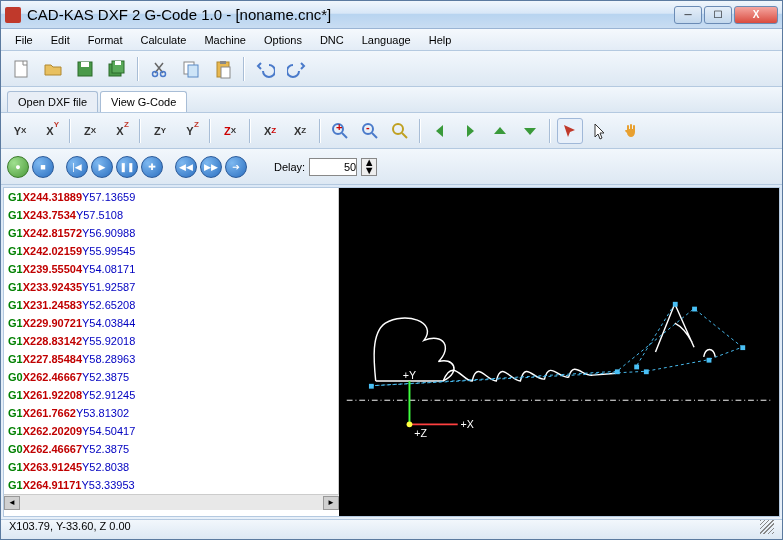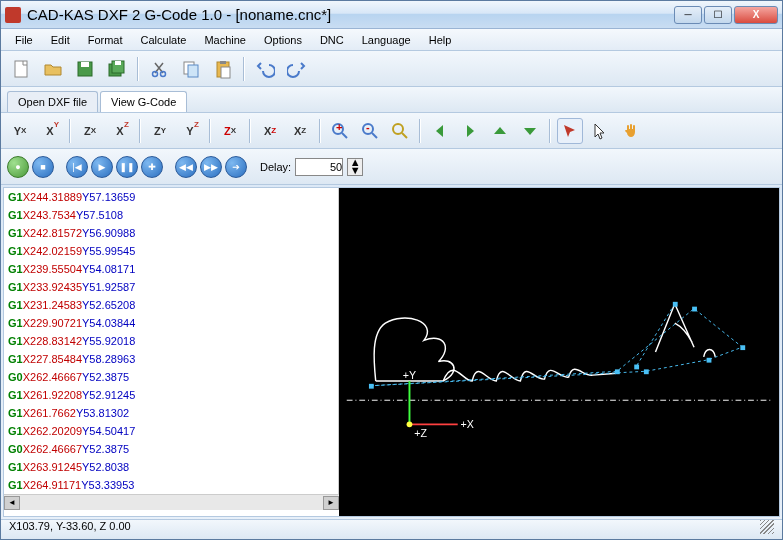--- a/index.html
+++ b/index.html
@@ -23,26 +23,26 @@
 .tab.active { background: #fff; position: relative; top: 0; }
 .axisbtns .tbtn { width: 26px; height: 26px; font-weight: bold; font-size: 11px; color: #333; position: relative; }
 .axisbtns .tbtn sup { font-size: 8px; position: absolute; top: 1px; right: 3px; color: #c0392b; }
 .playback { display: flex; align-items: center; gap: 3px; }
 .playback .pbtn { width: 22px; height: 22px; border-radius: 11px; border: 1px solid #2a5a9a; background: radial-gradient(circle at 30% 30%, #7db8f0, #2b6fc0); display: flex; align-items: center; justify-content: center; color: #fff; cursor: pointer; font-size: 9px; }
 .playback .pbtn.green { background: radial-gradient(circle at 30% 30%, #a0e090, #4a9a3a); border-color: #3a7a2a; }
 .content { flex: 1; display: flex; background: #fff; border: 1px solid #b4c9e0; margin: 2px; overflow: hidden; }
 .codepane { width: 335px; background: #fff; overflow-y: scroll; overflow-x: hidden; border-right: 1px solid #ccc; position: relative; }
 .codeline { padding: 0 4px; font-family: Arial, sans-serif; font-size: 13px; line-height: 17px; white-space: nowrap; }
 .codeline .gc { color: #008000; font-weight: bold; }
-.codeline .xc { color: #c00000; }
+.codeline .xc { color: #c00000; font-weight: bold; }
 .codeline .yc { color: #0000c0; }
 .canvas { flex: 1; background: #000; position: relative; }
 .statusbar { height: 20px; background: linear-gradient(180deg, #f2f7fc, #dde8f3); border-top: 1px solid #b4c9e0; display: flex; padding: 0 8px; font-size: 11px; }
 .statusbar .grip { margin-left: auto; width: 14px; height: 14px; background: repeating-linear-gradient(135deg, #888 0 1px, transparent 1px 3px); }
-.delay-box { display: flex; align-items: center; margin-left: 10px; gap: 4px; }
+.delay-box { display: flex; align-items: center; margin-left: 24px; gap: 4px; }
 .delay-box input { width: 48px; height: 18px; text-align: right; border: 1px solid #888; }
 .spin { width: 16px; height: 18px; border: 1px solid #888; background: #eee; font-size: 8px; display: flex; flex-direction: column; }
 .spin div { flex: 1; text-align: center; line-height: 7px; cursor: pointer; }
 .hscroll { height: 16px; background: #e8e8e8; border-top: 1px solid #ccc; display: flex; align-items: center; }
 .hscroll .arrow { width: 16px; height: 14px; background: #d0d0d0; border: 1px solid #999; text-align: center; font-size: 8px; line-height: 12px; cursor: pointer; }
 .leftcol { display: flex; flex-direction: column; width: 335px; }
 svg { display: block; }
 </style>
 </head>
 <body>

